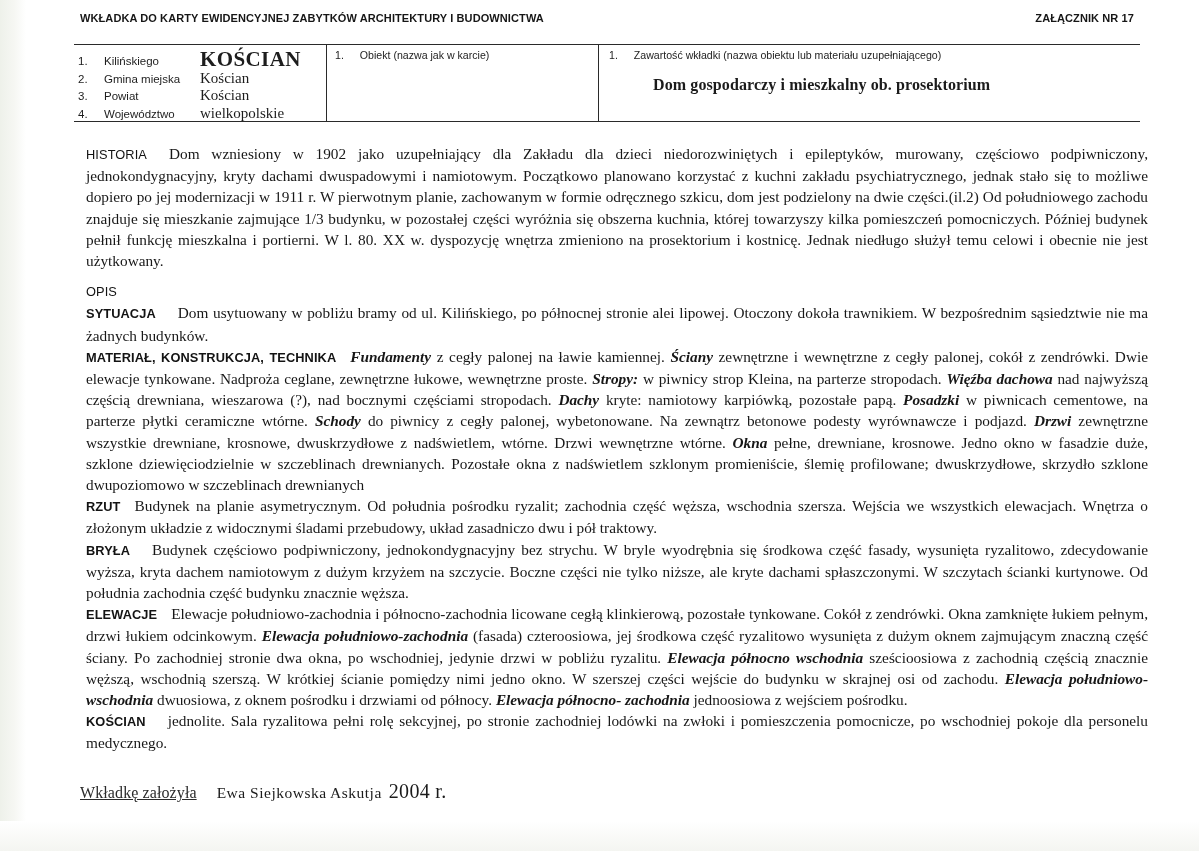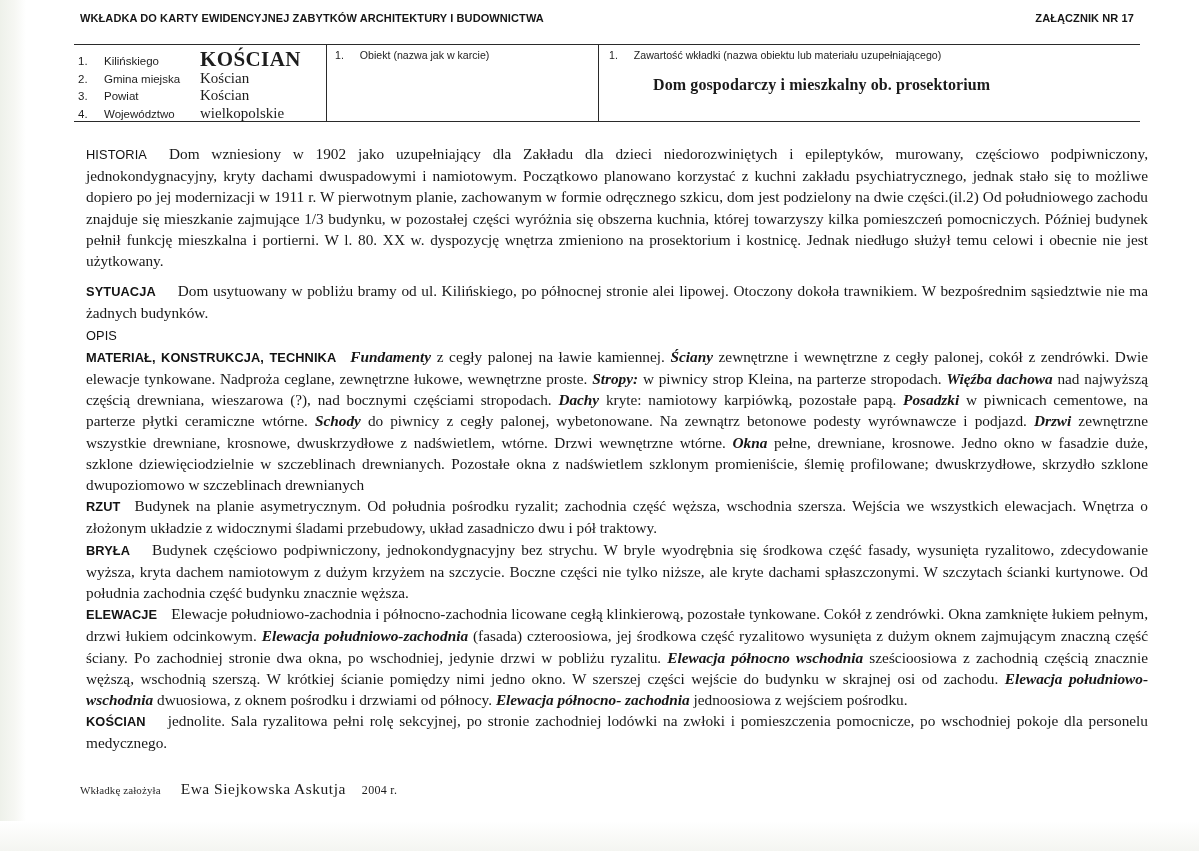--- a/index.html
+++ b/index.html
@@ -180,34 +180,35 @@
   
   .footer {
     position: absolute;
     left: 80px;
     top: 780px;
     font-family: "Liberation Serif", serif;
     display: flex;
     align-items: baseline;
   }
   .footer-lead {
-    font-size: 11px;
+    font-size: 16px;
     letter-spacing: 0.1px;
     color: #2a2a2a;
+    text-decoration: underline;
   }
   .footer-name {
     font-size: 15.5px;
     letter-spacing: 0.5px;
     margin-left: 20px;
     color: #1b1b1b;
   }
   .footer-year {
-    font-size: 12px;
+    font-size: 20px;
     letter-spacing: 0.3px;
-    margin-left: 16px;
+    margin-left: 7px;
     color: #1b1b1b;
   }
 </style>
 </head>
 <body>
 
 <div class="scan-tint-left"></div>
 <div class="scan-tint-bottom"></div>
 
 <div class="page">
@@ -263,25 +264,25 @@
 
   <div class="body-wrap">
 
     <p class="para">
       <span class="lbl-plain">HISTORIA</span><span class="gap-md"></span><span>Dom wzniesiony w 1902 jako uzupełniający dla Zakładu dla dzieci niedorozwiniętych i epileptyków, murowany, częściowo podpiwniczony, jednokondygnacyjny, kryty dachami dwuspadowymi i namiotowym. Początkowo planowano korzystać z kuchni zakładu psychiatrycznego, jednak stało się to możliwe dopiero po jej modernizacji w 1911 r. W pierwotnym planie, zachowanym w formie odręcznego szkicu, dom jest podzielony na dwie części.(il.2) Od południowego zachodu znajduje się mieszkanie zajmujące 1/3 budynku, w pozostałej części wyróżnia się obszerna kuchnia, której towarzyszy kilka pomieszczeń pomocniczych. Później budynek pełnił funkcję mieszkalna i portierni. W l. 80. XX w. dyspozycję wnętrza zmieniono na prosektorium i kostnicę. Jednak niedługo służył temu celowi i obecnie nie jest użytkowany.</span>
     </p>
 
     <div class="block-gap"></div>
 
     <p class="para">
+      <span class="lbl-plain">OPIS</span>
+    </p>
+
+    <p class="para">
       <span class="lbl">SYTUACJA</span><span class="gap-md"></span><span>Dom usytuowany w pobliżu bramy od ul. Kilińskiego, po północnej stronie alei lipowej. Otoczony dokoła trawnikiem. W bezpośrednim sąsiedztwie nie ma żadnych budynków.</span>
-    </p>
-
-    <p class="para">
-      <span class="lbl-plain">OPIS</span>
     </p>
 
     <p class="para">
       <span class="lbl">MATERIAŁ, KONSTRUKCJA, TECHNIKA</span><span class="gap-sm"></span><span><span class="it">Fundamenty</span><span> z cegły palonej na ławie kamiennej. </span><span class="it">Ściany</span><span> zewnętrzne i wewnętrzne z cegły palonej, cokół z zendrówki. Dwie elewacje tynkowane. Nadproża ceglane, zewnętrzne łukowe, wewnętrzne proste. </span><span class="it">Stropy:</span><span> w piwnicy strop Kleina, na parterze stropodach. </span><span class="it">Więźba dachowa</span><span> nad najwyższą częścią drewniana, wieszarowa (?), nad bocznymi częściami stropodach. </span><span class="it">Dachy</span><span> kryte: namiotowy karpiówką, pozostałe papą. </span><span class="it">Posadzki</span><span> w piwnicach cementowe, na parterze płytki ceramiczne wtórne. </span><span class="it">Schody</span><span> do piwnicy z cegły palonej, wybetonowane. Na zewnątrz betonowe podesty wyrównawcze i podjazd. </span><span class="it">Drzwi</span><span> zewnętrzne wszystkie drewniane, krosnowe, dwuskrzydłowe z nadświetlem, wtórne. Drzwi wewnętrzne wtórne. </span><span class="it">Okna</span><span> pełne, drewniane, krosnowe. Jedno okno w fasadzie duże, szklone dziewięciodzielnie w szczeblinach drewnianych. Pozostałe okna z nadświetlem szklonym promieniście, ślemię profilowane; dwuskrzydłowe, skrzydło szklone dwupoziomowo w szczeblinach drewnianych</span></span>
     </p>
 
     <p class="para">
       <span class="lbl">RZUT</span><span class="gap-sm"></span><span>Budynek na planie asymetrycznym. Od południa pośrodku ryzalit; zachodnia część węższa, wschodnia szersza. Wejścia we wszystkich elewacjach. Wnętrza o złożonym układzie z widocznymi śladami przebudowy, układ zasadniczo dwu i pół traktowy.</span>
     </p>
 

